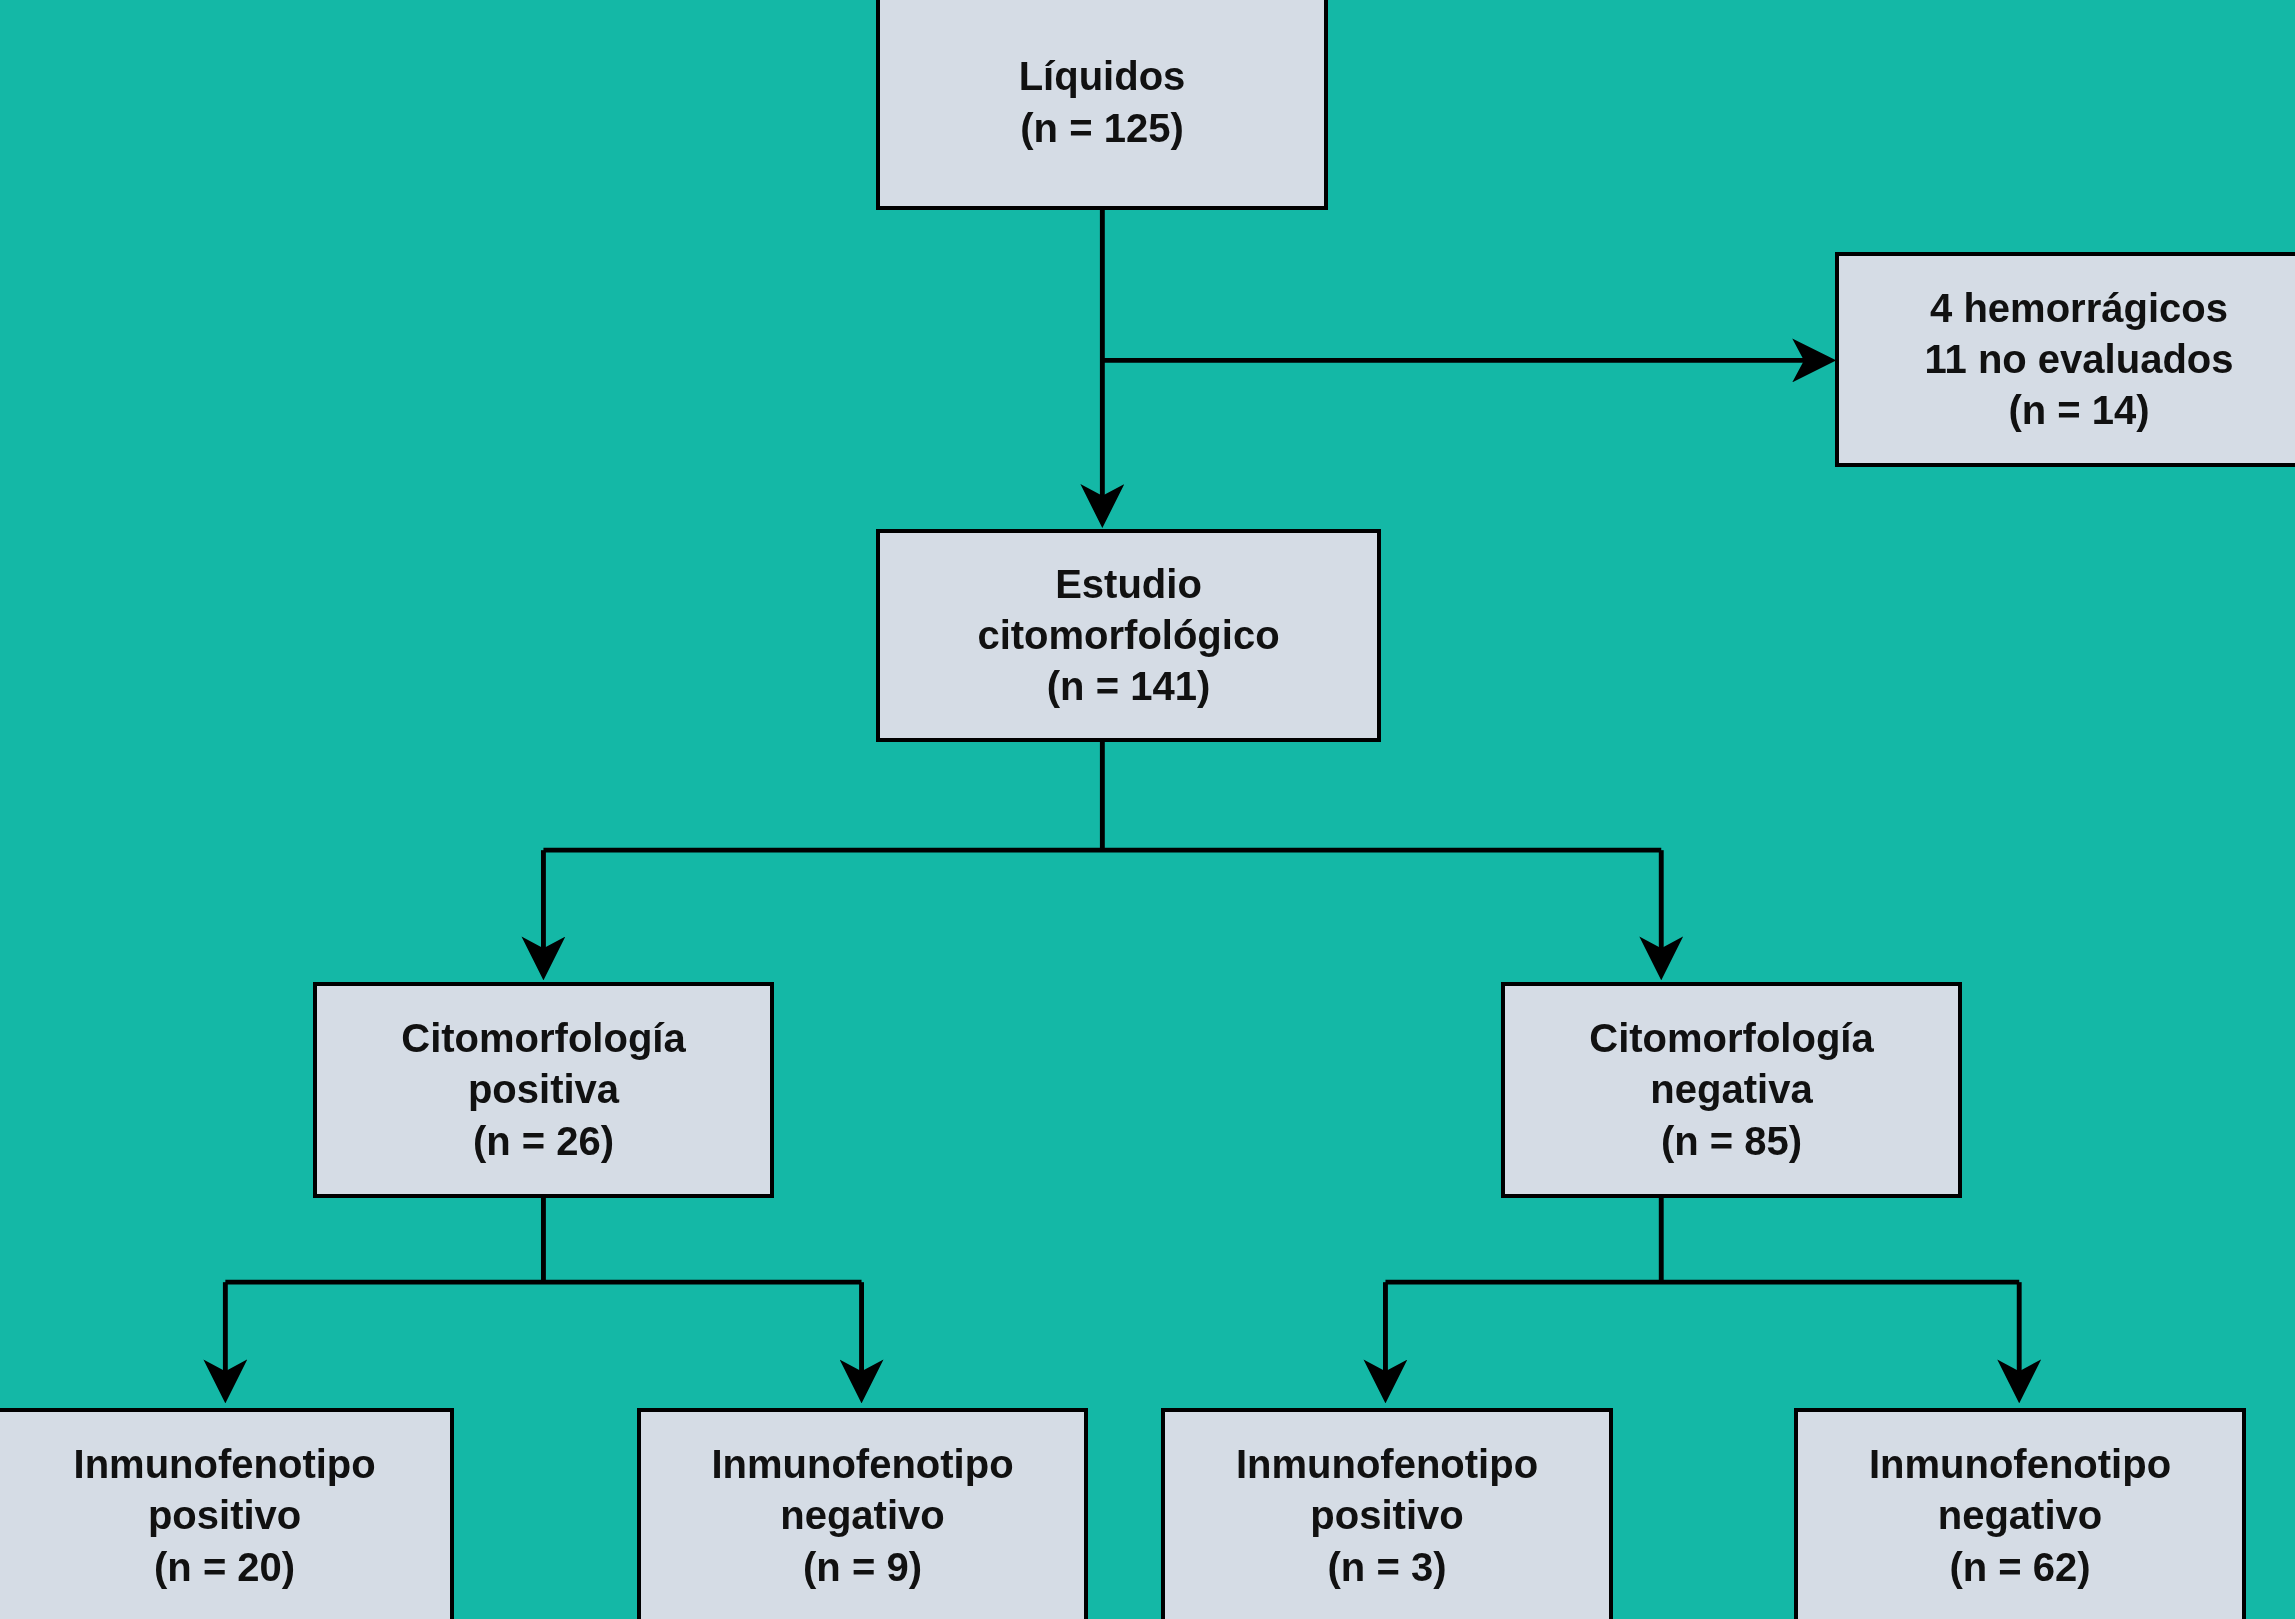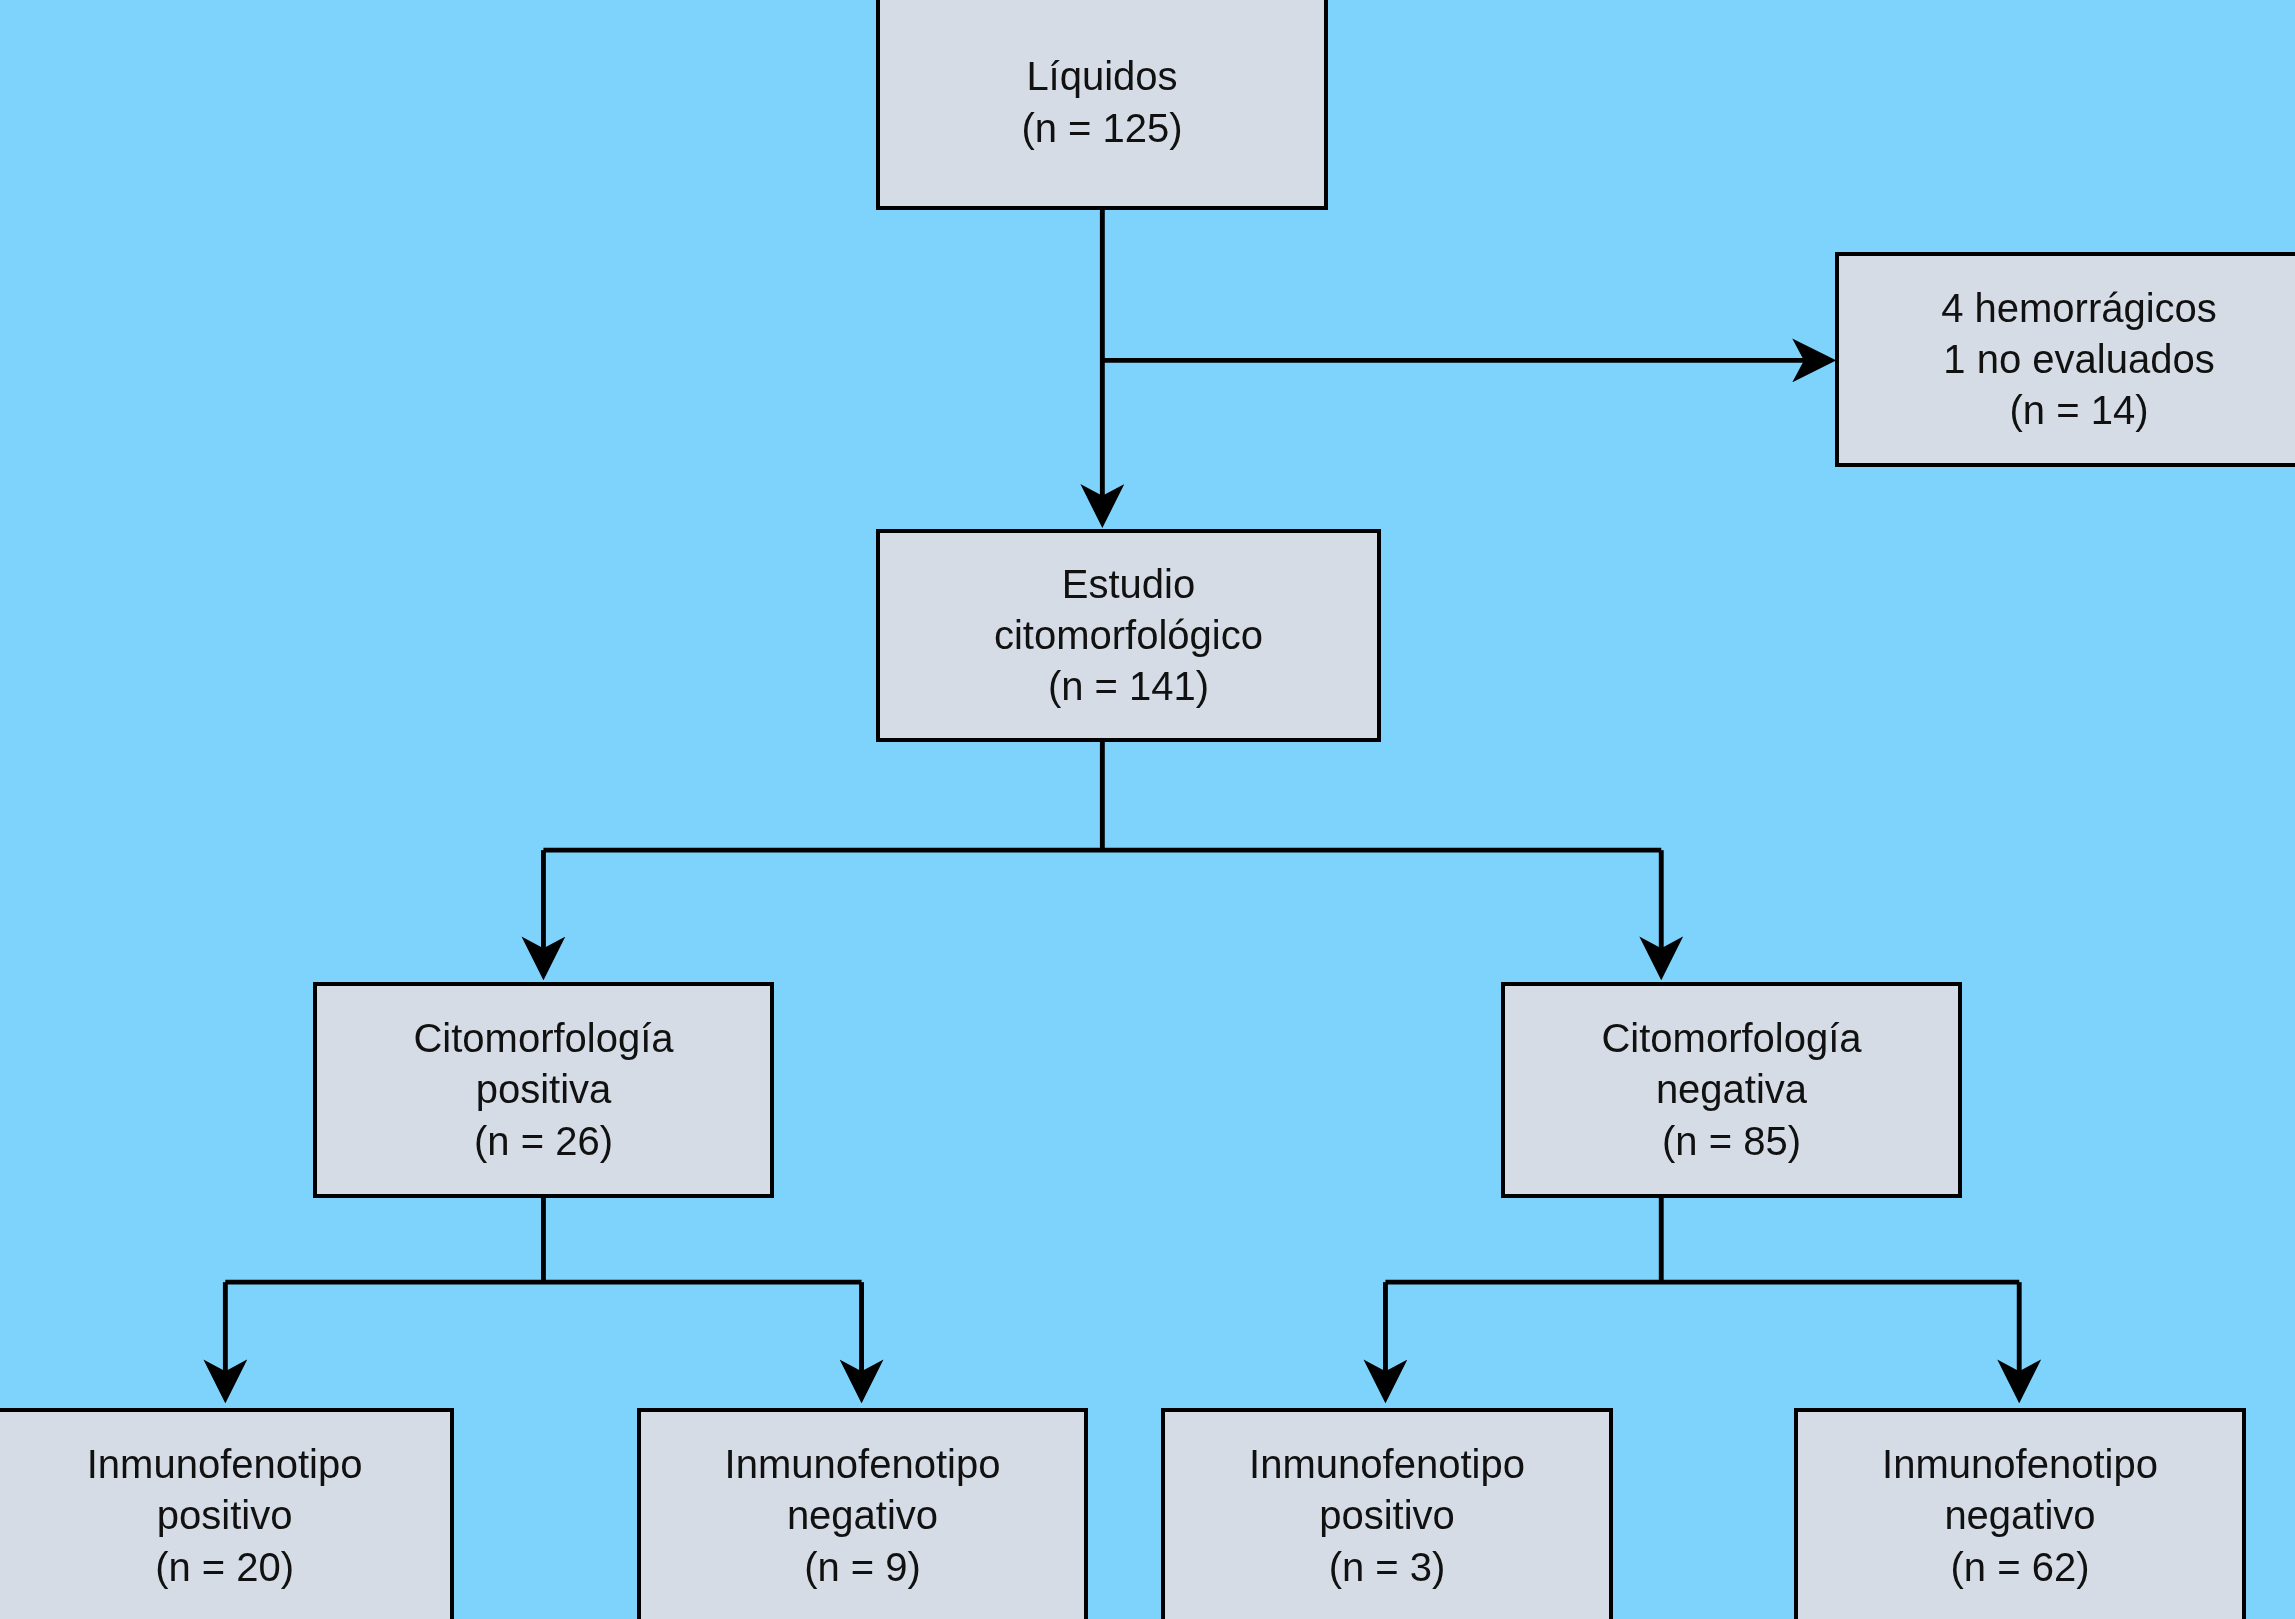--- a/index.html
+++ b/index.html
@@ -4,23 +4,24 @@
 <style>
   html, body {
     margin: 0;
     padding: 0;
     background: #ffffff;
   }
   #stage {
     position: relative;
     width: 2295px;
     height: 1619px;
-    background: #7dd3fc;
+    background: #14b8a6;
     overflow: hidden;
     font-family: "Liberation Sans", sans-serif;
+    font-weight: bold;
   }
   svg.connectors {
     position: absolute;
     left: 0;
     top: 0;
     width: 2295px;
     height: 1619px;
     pointer-events: none;
   }
   .node {
@@ -78,21 +79,21 @@
     </g>
   </svg>
 
   <div class="node" style="left:876px; top:-4.9px; width:452px; height:215px;">
     <span class="ln">Líquidos</span>
     <span class="ln">(n = 125)</span>
   </div>
 
   <div class="node" style="left:1835px; top:252px; width:488px; height:215px;">
     <span class="ln">4 hemorrágicos</span>
-    <span class="ln">1 no evaluados</span>
+    <span class="ln">11 no evaluados</span>
     <span class="ln">(n = 14)</span>
   </div>
 
   <div class="node" style="left:876px; top:529px; width:505px; height:213px;">
     <span class="ln">Estudio</span>
     <span class="ln">citomorfológico</span>
     <span class="ln">(n = 141)</span>
   </div>
 
   <div class="node" style="left:313px; top:982px; width:461px; height:216px;">

